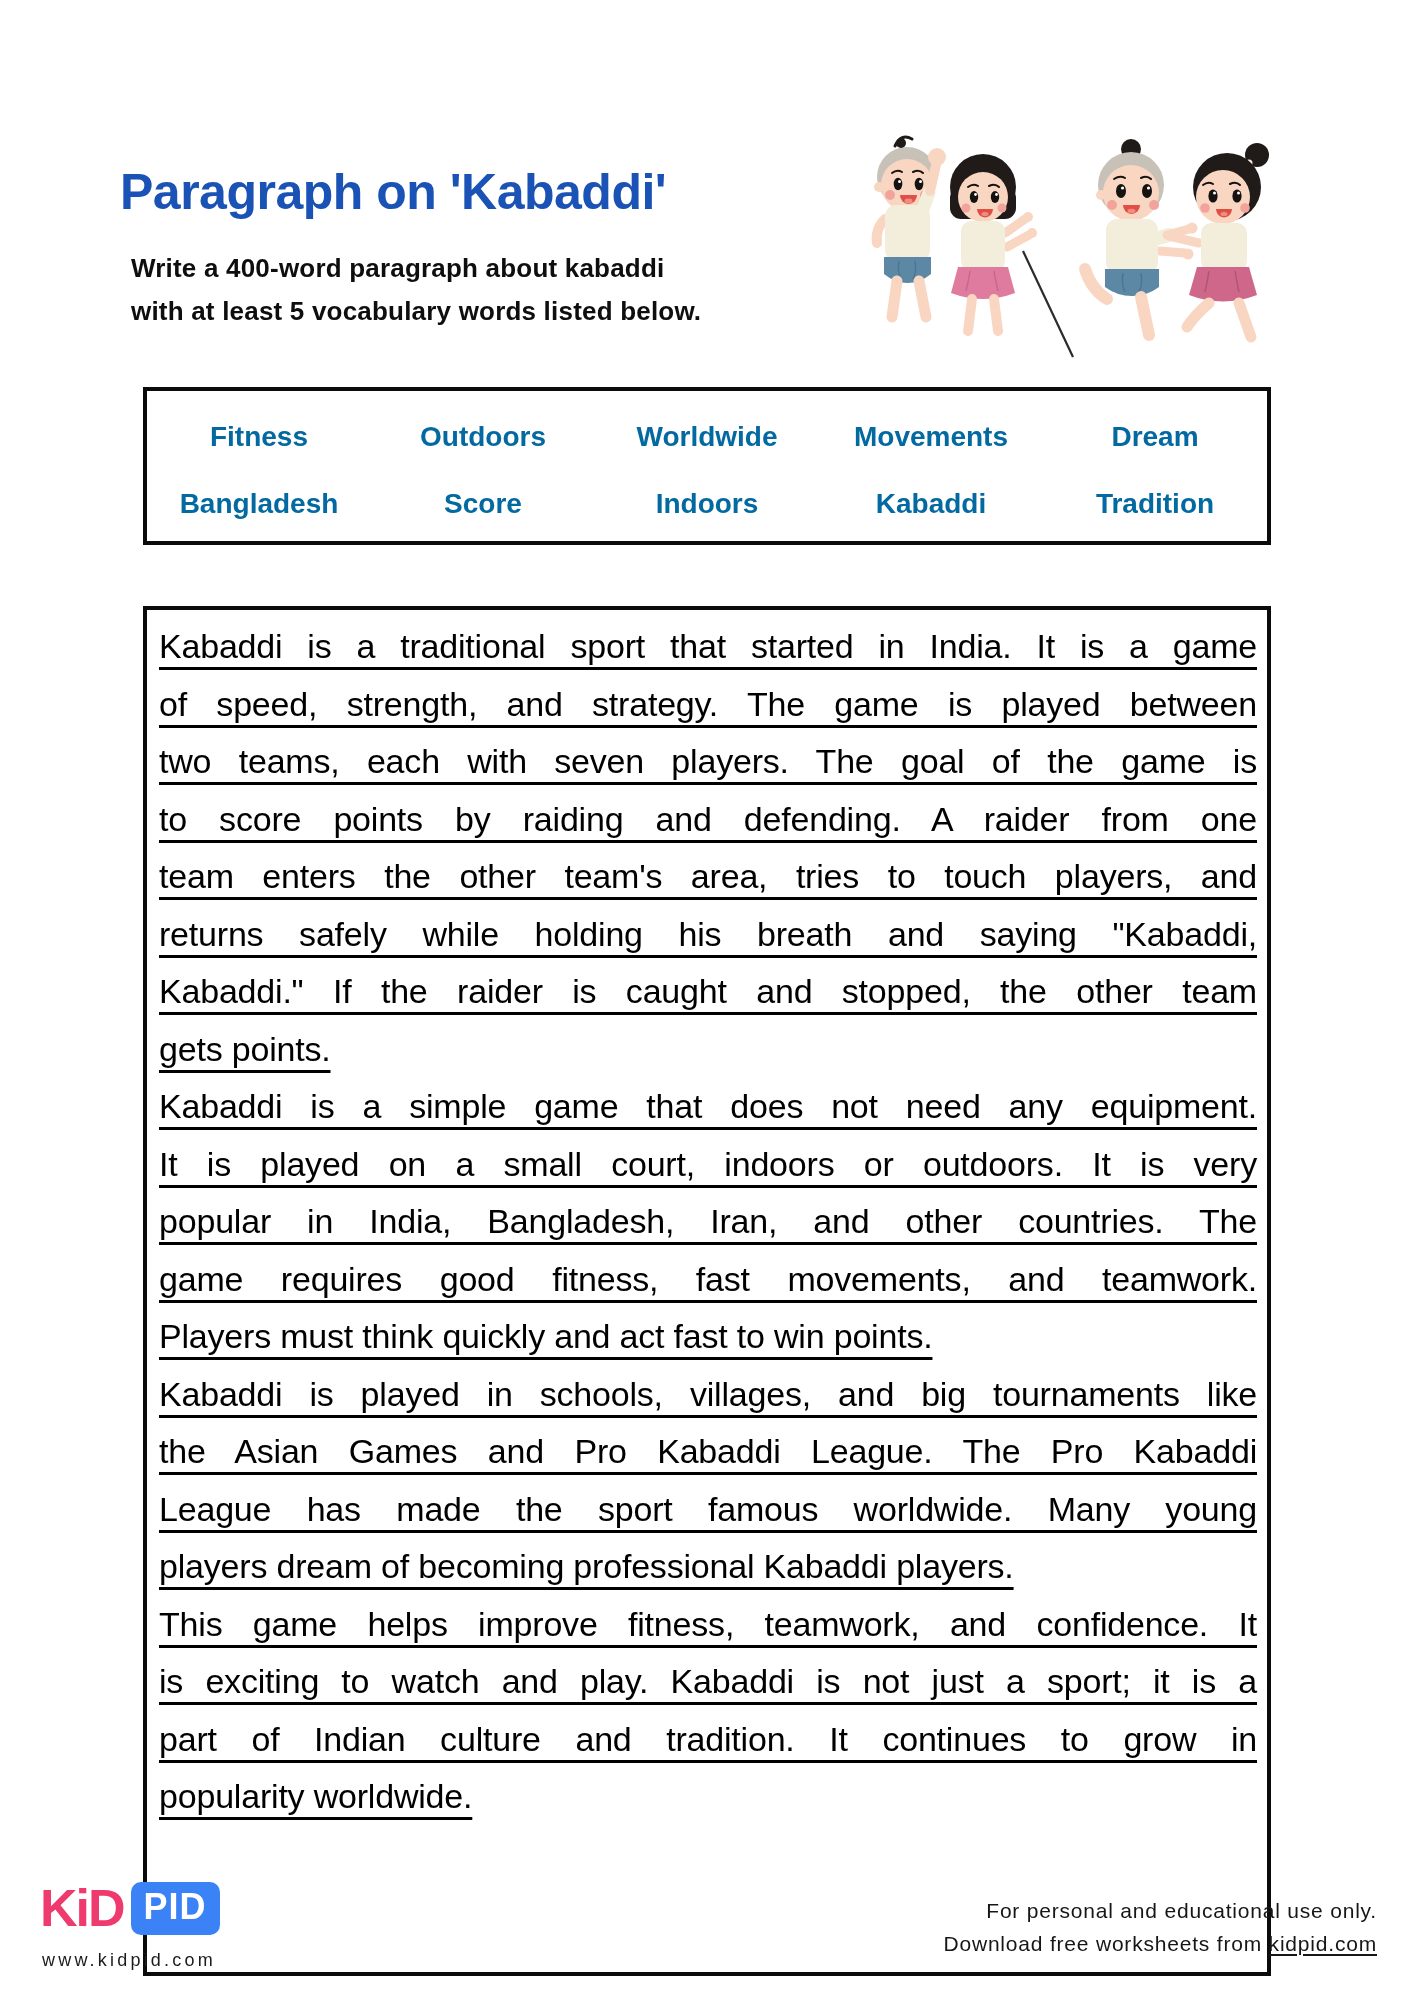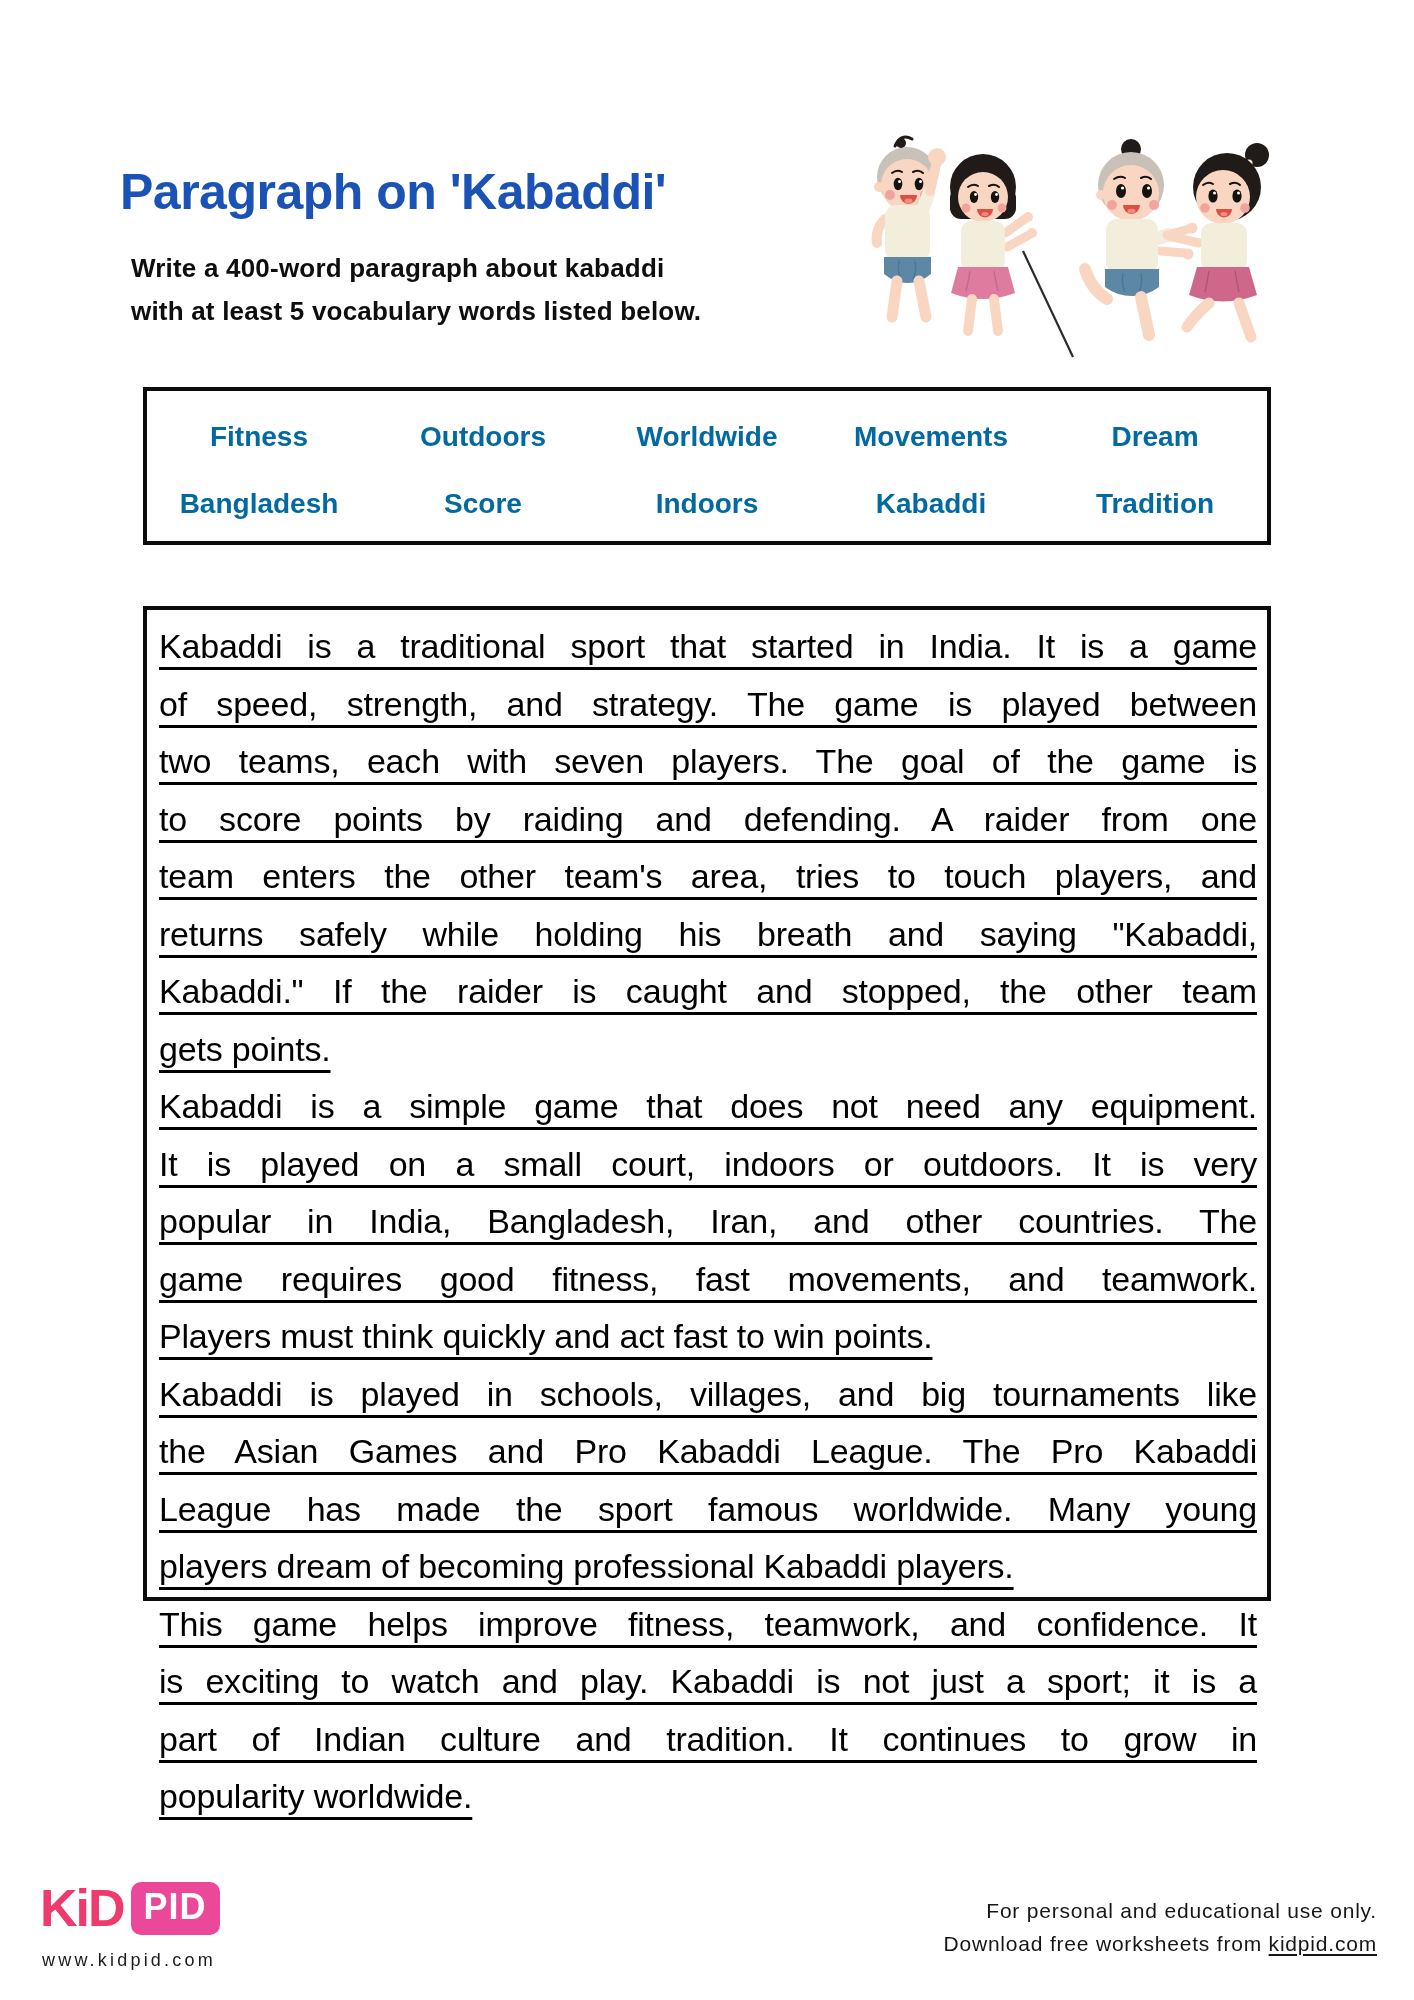--- a/index.html
+++ b/index.html
@@ -17,33 +17,33 @@
   }
   #illustration{position:absolute;left:855px;top:131px;width:430px;height:237px}
   #vocab-box{
     position:absolute;left:143px;top:387px;width:1128px;height:158px;
     border:4px solid #0b0b0b;box-sizing:border-box;
     display:grid;grid-template-columns:repeat(5,1fr);grid-auto-rows:1fr;
     align-items:center;justify-items:center;padding:12px 0 4px;
   }
   .vcell{font-size:28px;font-weight:700;color:#0369a1}
   #paragraph-box{
-    position:absolute;left:143px;top:606px;width:1128px;height:995px;
+    position:absolute;left:143px;top:606px;width:1128px;height:1370px;
     border:4px solid #0b0b0b;box-sizing:border-box;padding:8px 10px 0 12px;
   }
   .pline{
     font-size:34px;line-height:57.5px;height:57.5px;color:#000;
     letter-spacing:-0.2px;white-space:nowrap;
     text-decoration:underline;text-decoration-thickness:2.5px;text-underline-offset:9px;
   }
   .pline.just{white-space:normal;text-align:justify;text-align-last:justify}
   #logo{position:absolute;left:40px;top:1878px;display:flex;align-items:center;gap:7px}
   .logo-kid{font-size:52px;font-weight:800;color:#EE3A6C;letter-spacing:-2px}
   .logo-pid{
-    background:#ec4899;color:#ffffff;font-size:36px;font-weight:800;
+    background:#3b82f6;color:#ffffff;font-size:36px;font-weight:800;
     border-radius:10px;padding:4px 13px 7px;letter-spacing:1px;
   }
   #website{position:absolute;left:42px;top:1950px;font-size:18px;letter-spacing:3.2px;color:#1c1c1c}
   #footer-note{
     position:absolute;right:37px;top:1894px;text-align:right;
     font-size:21px;line-height:33px;color:#161616;letter-spacing:0.8px;
   }
   .footer-link{text-decoration:underline;text-underline-offset:3px;cursor:pointer}
 </style>
 </head>

